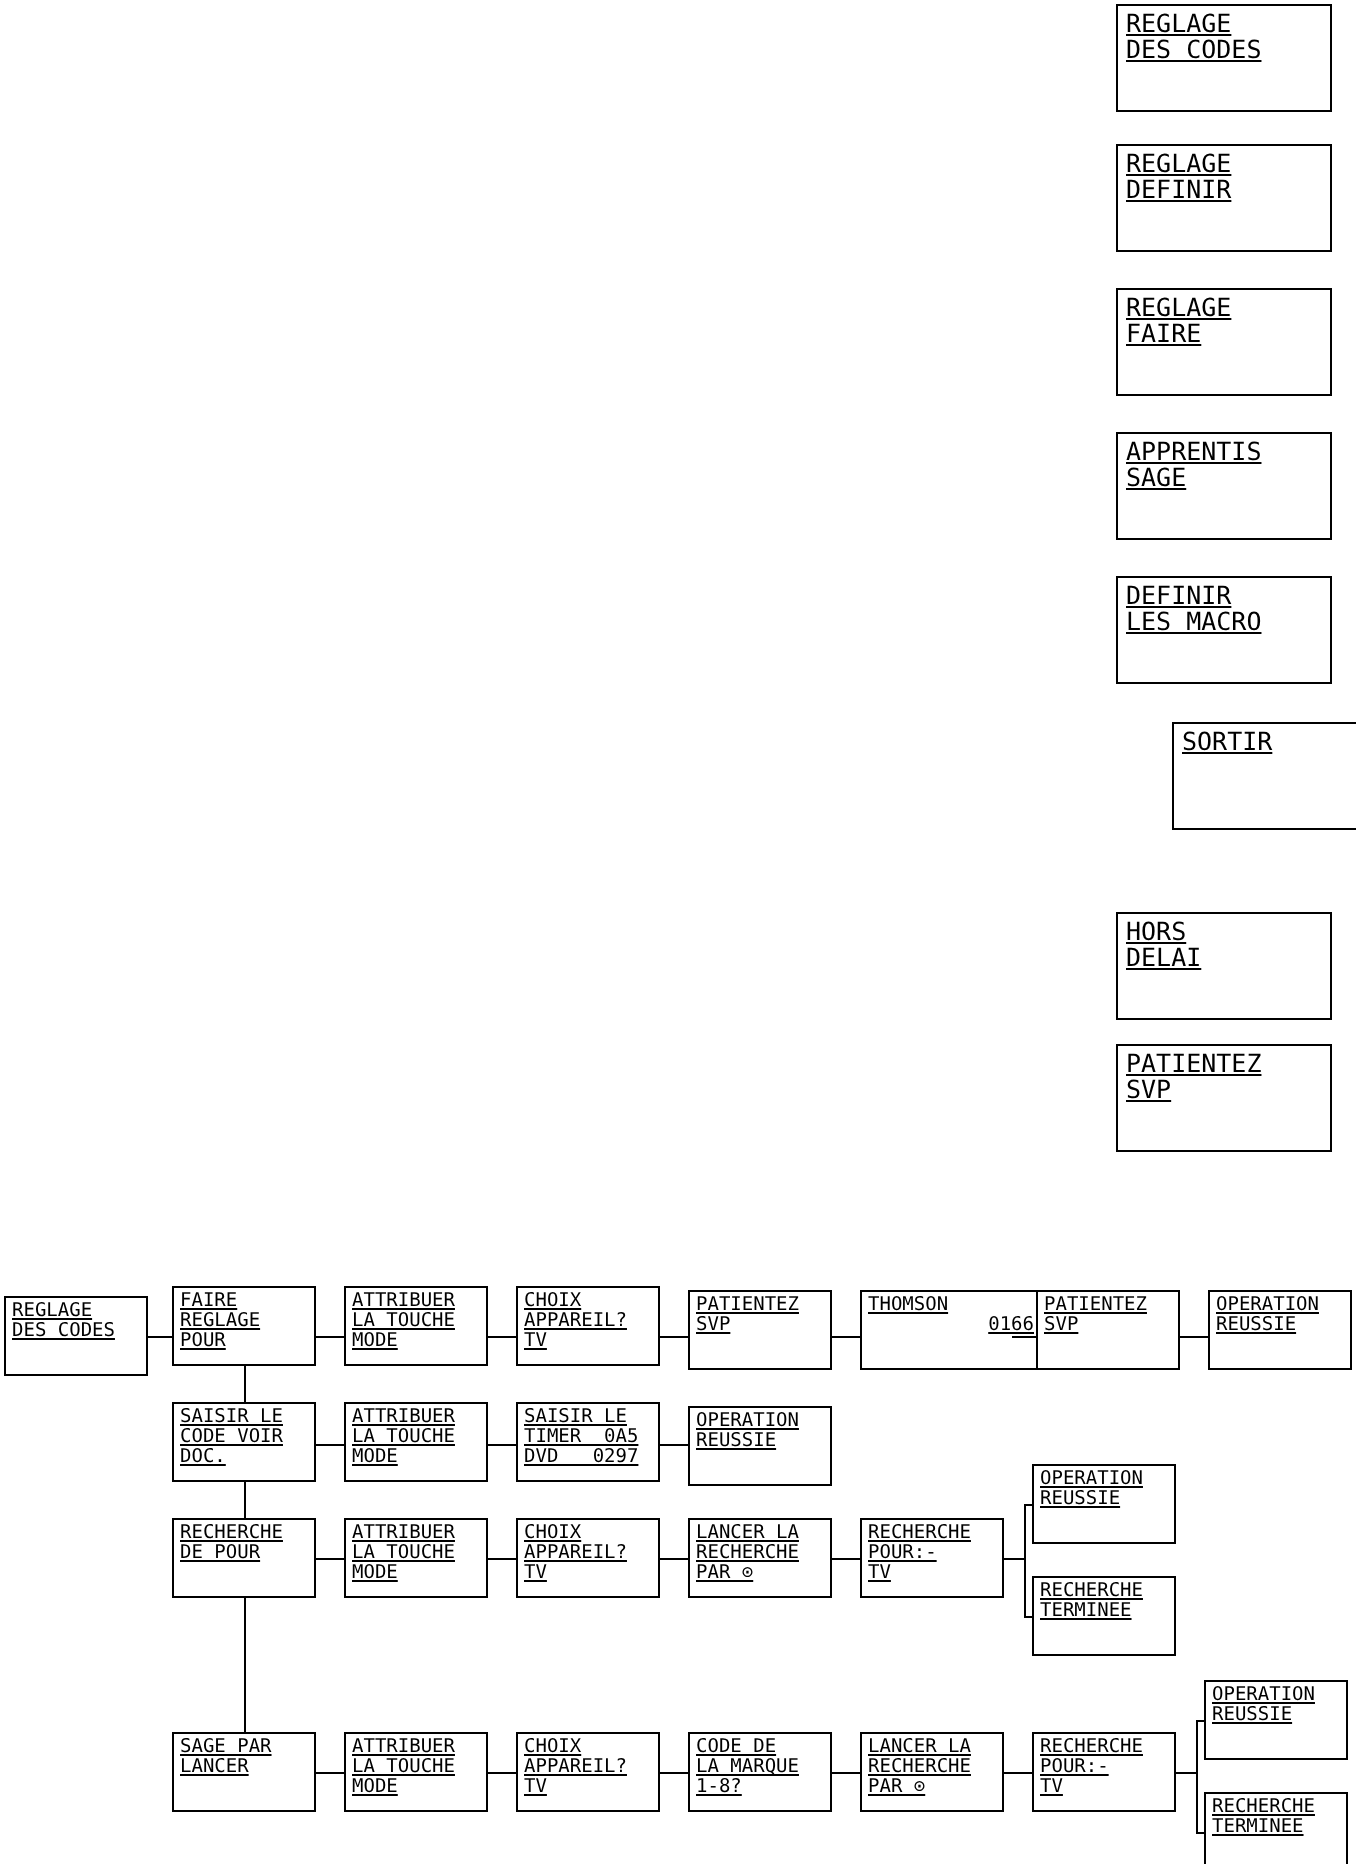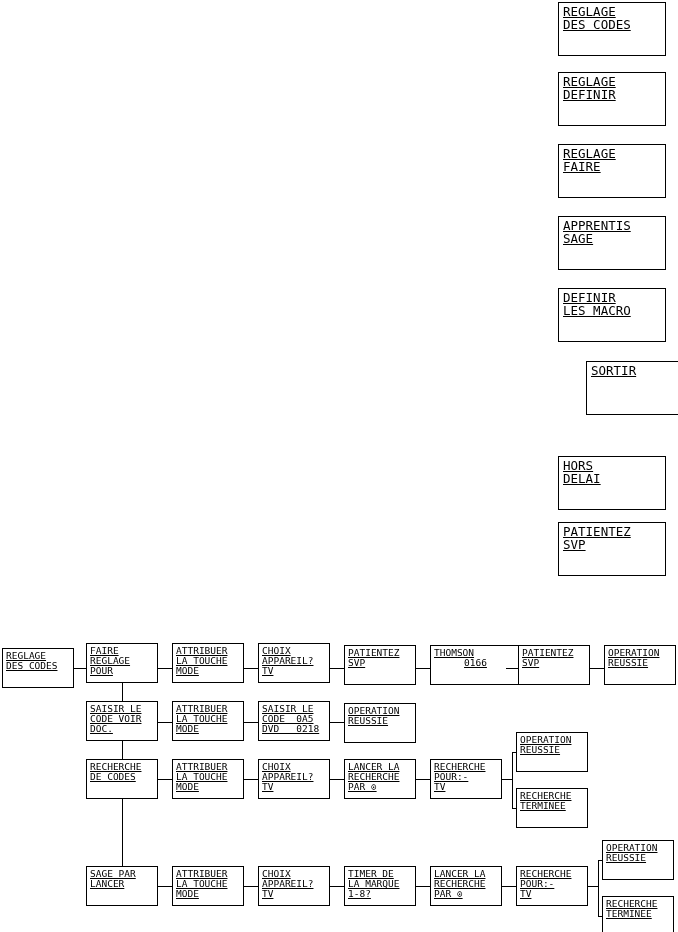--- a/index.html
+++ b/index.html
@@ -51,21 +51,21 @@
     text-decoration-thickness: 1px;
     line-height: 1.05em;
   }
   .flow .lcd {
     width: 72px;
     height: 40px;
     padding: 2px 2px 0 3px;
   }
   .flow .lcd.wide { width: 92px; }
   .line.nound { text-decoration: none; }
-  .line.right { text-align: center; padding-right: 2px; }
+  .line.right { text-align: right; padding-right: 2px; }
   
   .conn {
     position: absolute;
     background: #000000;
   }
   .conn.h { height: 1px; }
   .conn.v { width: 1px; }
 </style>
 </head>
 <body>
@@ -180,35 +180,35 @@
 
     <div class="lcd" style="left:172px; top:701px;">
       <div class="line">ATTRIBUER</div>
       <div class="line">LA TOUCHE</div>
       <div class="line">MODE</div>
     </div>
     <div class="conn h" style="left:244px; top:722px; width:14px;"></div>
 
     <div class="lcd" style="left:258px; top:701px;">
       <div class="line">SAISIR LE</div>
-      <div class="line">CODE  0A5</div>
-      <div class="line">DVD   0218</div>
+      <div class="line">TIMER  0A5</div>
+      <div class="line">DVD   0297</div>
     </div>
     <div class="conn h" style="left:330px; top:722px; width:14px;"></div>
 
     <div class="lcd" style="left:344px; top:703px;">
       <div class="line">OPERATION</div>
       <div class="line">REUSSIE</div>
     </div>
 
     <div class="conn v" style="left:122px; top:741px; height:18px;"></div>
 
     <div class="lcd" style="left:86px; top:759px;">
       <div class="line">RECHERCHE</div>
-      <div class="line">DE CODES</div>
+      <div class="line">DE POUR</div>
     </div>
     <div class="conn h" style="left:158px; top:779px; width:14px;"></div>
 
     <div class="lcd" style="left:172px; top:759px;">
       <div class="line">ATTRIBUER</div>
       <div class="line">LA TOUCHE</div>
       <div class="line">MODE</div>
     </div>
     <div class="conn h" style="left:244px; top:779px; width:14px;"></div>
 
@@ -263,21 +263,21 @@
     <div class="conn h" style="left:244px; top:886px; width:14px;"></div>
 
     <div class="lcd" style="left:258px; top:866px;">
       <div class="line">CHOIX</div>
       <div class="line">APPAREIL?</div>
       <div class="line">TV</div>
     </div>
     <div class="conn h" style="left:330px; top:886px; width:14px;"></div>
 
     <div class="lcd" style="left:344px; top:866px;">
-      <div class="line">TIMER DE</div>
+      <div class="line">CODE DE</div>
       <div class="line">LA MARQUE</div>
       <div class="line">1-8?</div>
     </div>
     <div class="conn h" style="left:416px; top:886px; width:14px;"></div>
 
     <div class="lcd" style="left:430px; top:866px;">
       <div class="line">LANCER LA</div>
       <div class="line">RECHERCHE</div>
       <div class="line">PAR ⊙</div>
     </div>

